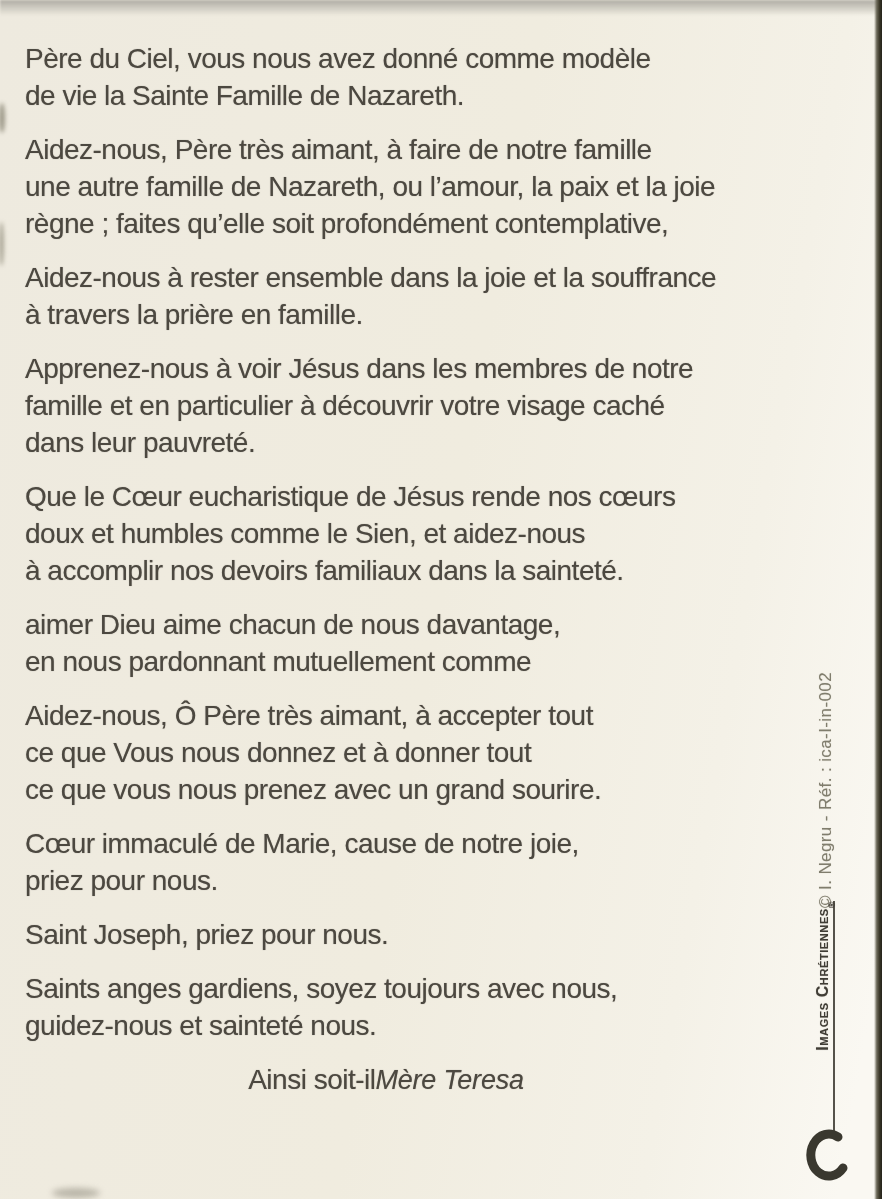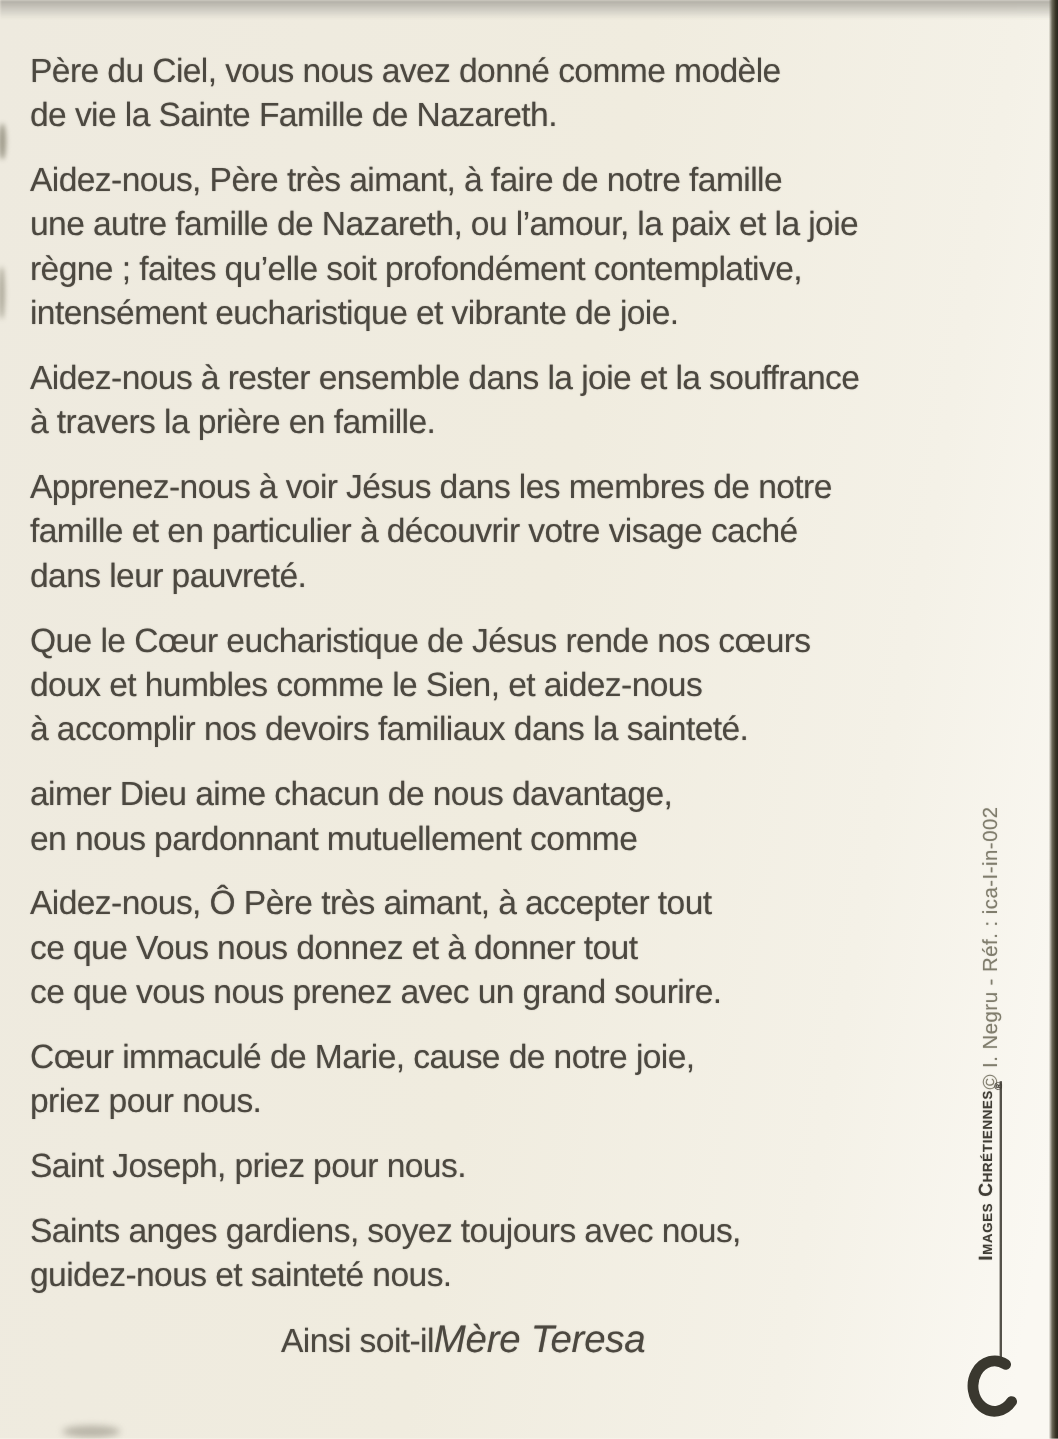--- a/index.html
+++ b/index.html
@@ -42,21 +42,21 @@
     font-size: 28px; line-height: 37px; letter-spacing: -0.5px;
     text-shadow: 0 0 1px rgba(76,72,64,.5);
     margin-top: 16px;
   }
   .para { margin: 0 0 17px 0; }
   .line { display: block; white-space: nowrap; }
   .closing-row {
     display: flex; justify-content: center; align-items: baseline;
     padding-right: 78px;
   }
-  .attribution { font-style: italic; font-size: 32px; letter-spacing: -0.2px; }
+  .attribution { font-style: italic; font-size: 27px; letter-spacing: -0.2px; }
   
   .copyright {
     position: absolute; left: 813px; top: 908px; width: 348px; height: 26px;
     transform: rotate(-90deg); transform-origin: 0 0;
     font-size: 17px; line-height: 26px; letter-spacing: 0.4px;
     color: #807d6d; white-space: nowrap;
     text-shadow: 0 0 1px rgba(128,125,109,.4);
   }
   .publisher {
     position: absolute; left: 799px; top: 1133px; width: 232px; height: 36px;
@@ -86,21 +86,20 @@
 
   <div class="prayer">
     <p class="para">
       <span class="line">Père du Ciel, vous nous avez donné comme modèle</span>
       <span class="line">de vie la Sainte Famille de Nazareth.</span>
     </p>
     <p class="para">
       <span class="line">Aidez-nous, Père très aimant, à faire de notre famille</span>
       <span class="line">une autre famille de Nazareth, ou l’amour, la paix et la joie</span>
       <span class="line">règne ; faites qu’elle soit profondément contemplative,</span>
-      <span class="line">intensément eucharistique et vibrante de joie.</span>
     </p>
     <p class="para">
       <span class="line">Aidez-nous à rester ensemble dans la joie et la souffrance</span>
       <span class="line">à travers la prière en famille.</span>
     </p>
     <p class="para">
       <span class="line">Apprenez-nous à voir Jésus dans les membres de notre</span>
       <span class="line">famille et en particulier à découvrir votre visage caché</span>
       <span class="line">dans leur pauvreté.</span>
     </p>

